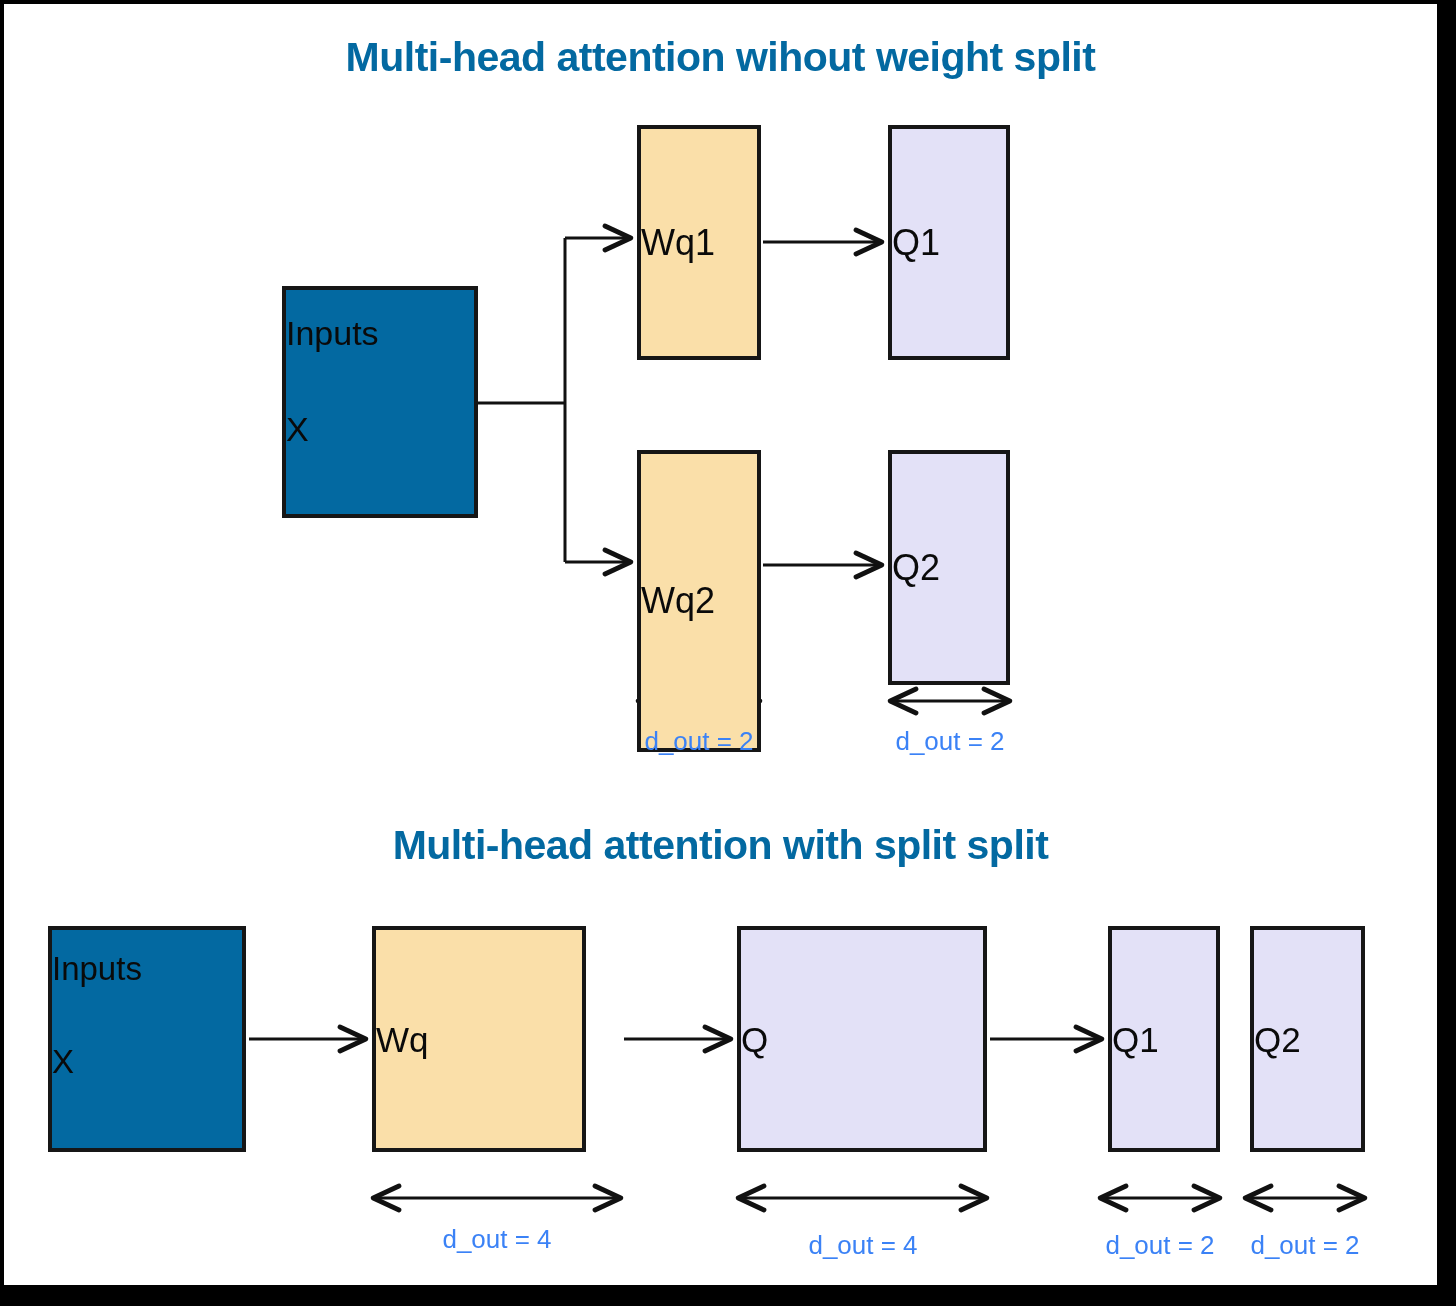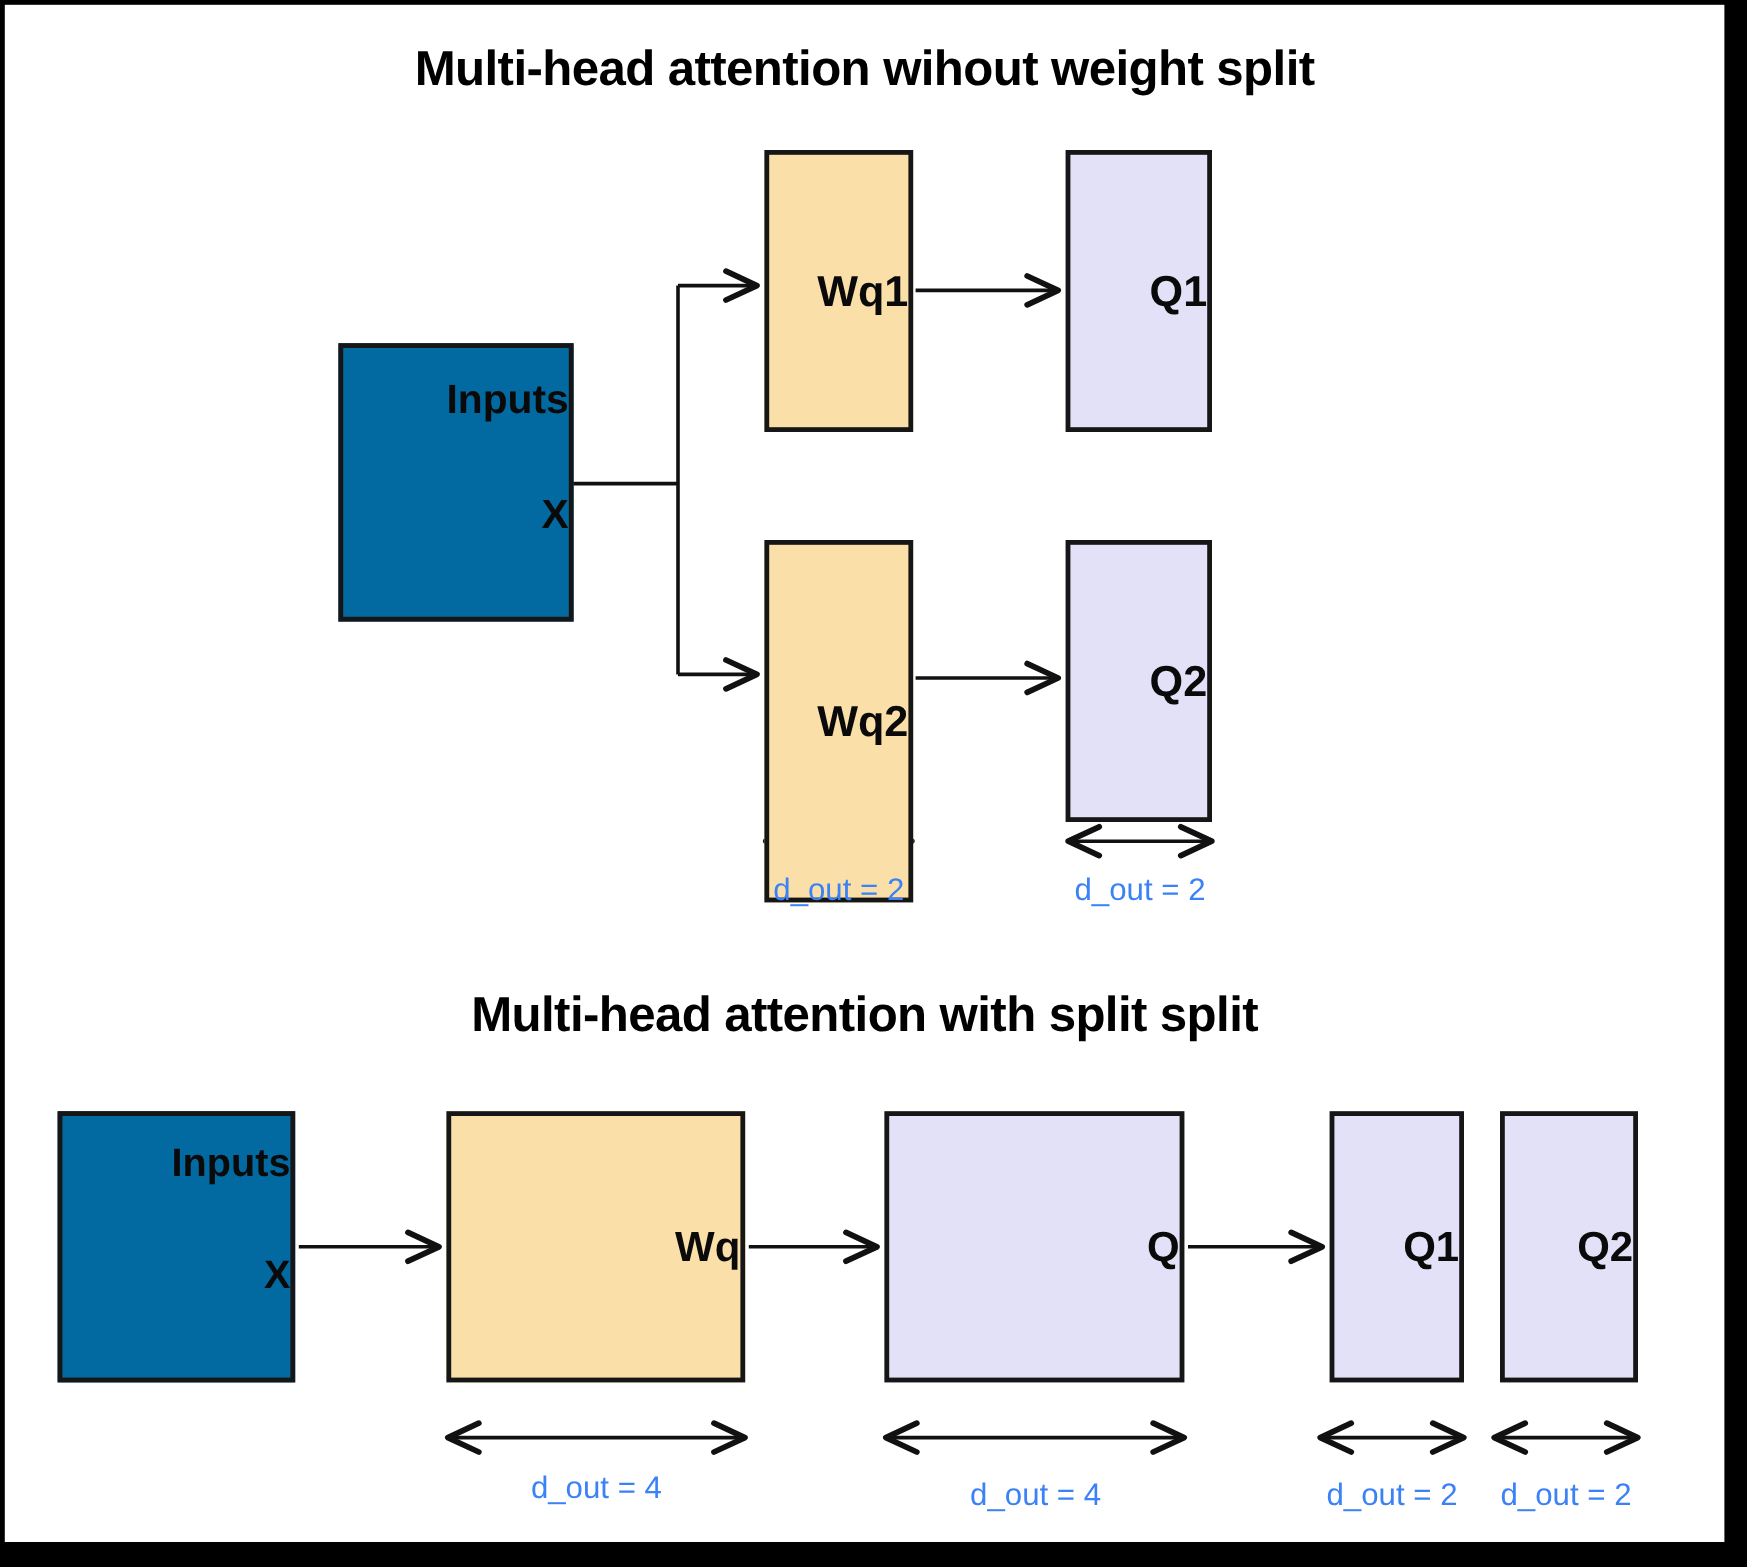--- a/index.html
+++ b/index.html
@@ -23,37 +23,36 @@
     width: 1433px;
     height: 1281px;
     background: #ffffff;
   }
 
   .title {
     position: absolute;
     width: 100%;
     text-align: center;
     font-weight: bold;
-    color: #000000;
+    color: #0369a1;
     letter-spacing: -0.5px;
     white-space: nowrap;
   }
   #title-top   { top: 30px;  font-size: 41px; }
   #title-bottom{ top: 818px; font-size: 41px; }
 
   .box {
     position: absolute;
     border: 4px solid #161616;
     display: flex;
     flex-direction: column;
-    align-items: flex-end;
+    align-items: flex-start;
     justify-content: center;
     color: #0a0a0a;
-    font-weight: bold;
-    padding-left: 11px;
+    font-weight: normal;
   }
   .box .lbl { line-height: 1; }
 
   
   #box-inputs-top {
     left: 278px; top: 282px; width: 196px; height: 232px;
     justify-content: flex-start;
   }
   #box-inputs-top .lbl-main { font-size: 34px; margin-top: 26px; }
   #box-inputs-top .lbl-sub  { font-size: 34px; margin-top: 62px; }
@@ -66,21 +65,21 @@
   #box-q1t .lbl, #box-q2t .lbl { font-size: 36px; }
 
   
   #box-inputs-bot {
     left: 44px; top: 922px; width: 198px; height: 226px;
     justify-content: flex-start;
   }
   #box-inputs-bot .lbl-main { font-size: 33px; margin-top: 22px; }
   #box-inputs-bot .lbl-sub  { font-size: 33px; margin-top: 60px; }
 
-  #box-wq  { left: 368px;  top: 922px; width: 249px; height: 226px; }
+  #box-wq  { left: 368px;  top: 922px; width: 214px; height: 226px; }
   #box-q   { left: 733px;  top: 922px; width: 250px; height: 226px; }
   #box-q1b { left: 1104px; top: 922px; width: 112px; height: 226px; }
   #box-q2b { left: 1246px; top: 922px; width: 115px; height: 226px; }
   #box-wq .lbl, #box-q .lbl { font-size: 35px; }
   #box-q1b .lbl, #box-q2b .lbl { font-size: 35px; }
 
   .fill-green  { background: #0369a1; }
   .fill-orange { background: #fadfa9; }
   .fill-purple { background: #e3e1f7; }
 

